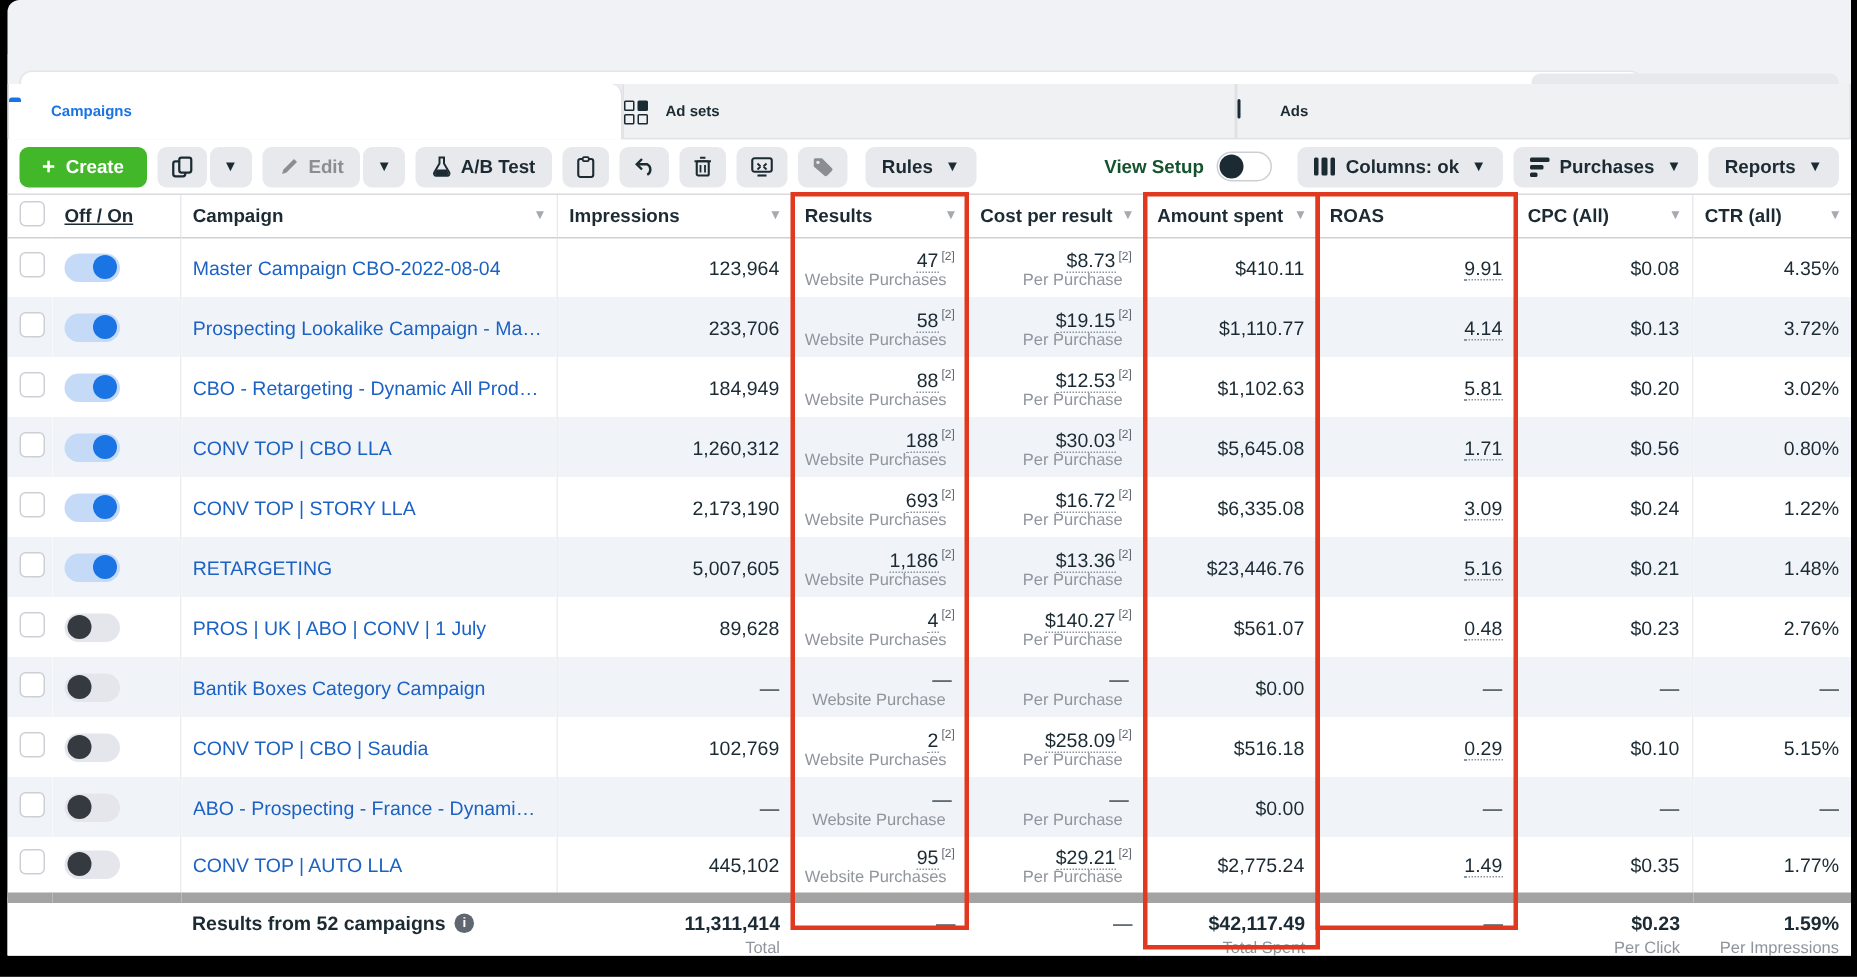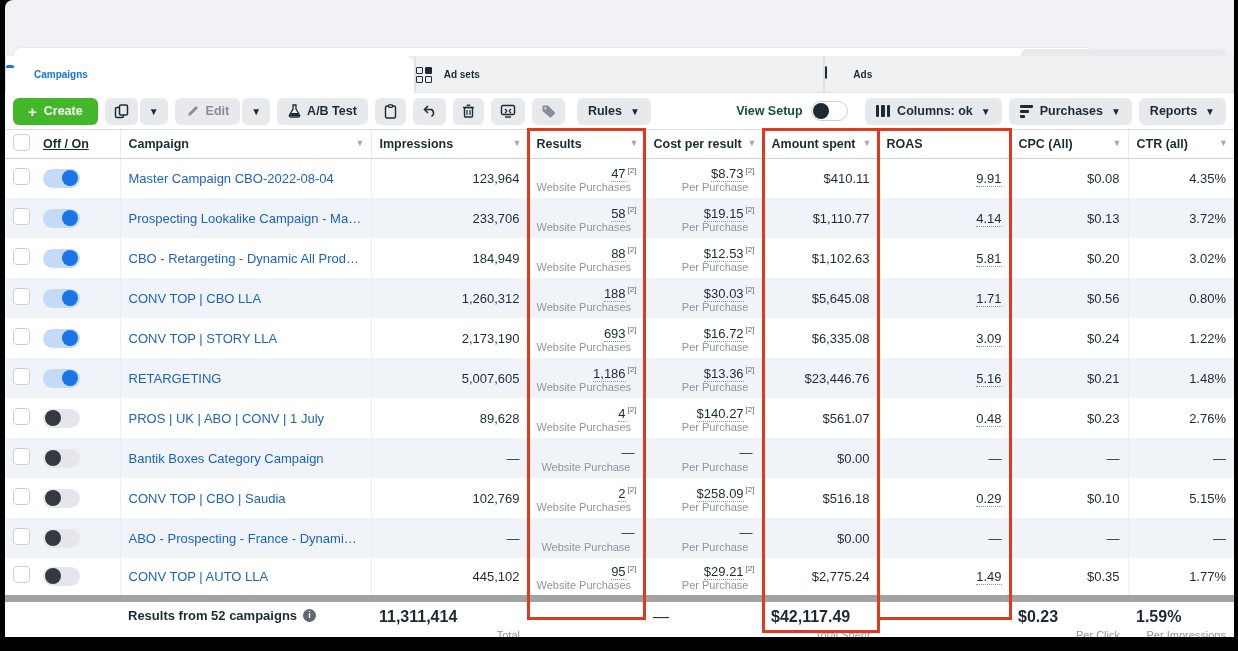--- a/index.html
+++ b/index.html
@@ -96,21 +96,21 @@
   .toggle { display:inline-block; width:37px; height:19px; border-radius:10px; position:relative;
     cursor:pointer; vertical-align:middle; }
   .toggle .knob { position:absolute; top:1.5px; width:16px; height:16px; border-radius:50%; }
   .toggle.on { background:#c5daf6; }
   .toggle.on .knob { right:2px; background:#1b74e4; }
   .toggle.off { background:#e4e6eb; }
   .toggle.off .knob { left:2px; background:#343a40; }
   .foot-label { font-weight:bold; font-size:13px; color:#1c2b33; display:flex; align-items:center; gap:6px; }
   .info { display:inline-flex; width:13px; height:13px; border-radius:50%; background:#606770;
     color:#fff; font-size:9px; align-items:center; justify-content:center; font-weight:bold; }
-  .foot-val { text-align:left; font-weight:bold; font-size:16px; }
+  .foot-val { text-align:right; font-weight:bold; font-size:13px; }
   .foot-sub { text-align:right; font-size:11px; color:#90949c; margin-top:3px; font-weight:normal; }
 
   
   .hl { position:absolute; border:3px solid #e0391f; pointer-events:none; z-index:5; }
   #hl-results { left:522px; top:128px; width:119px; height:492px; }
   #hl-spent   { left:757px; top:128px; width:118px; height:505px; }
   #hl-roas    { left:872px; top:128px; width:135px; height:492px; }
 </style>
 </head>
 <body>

